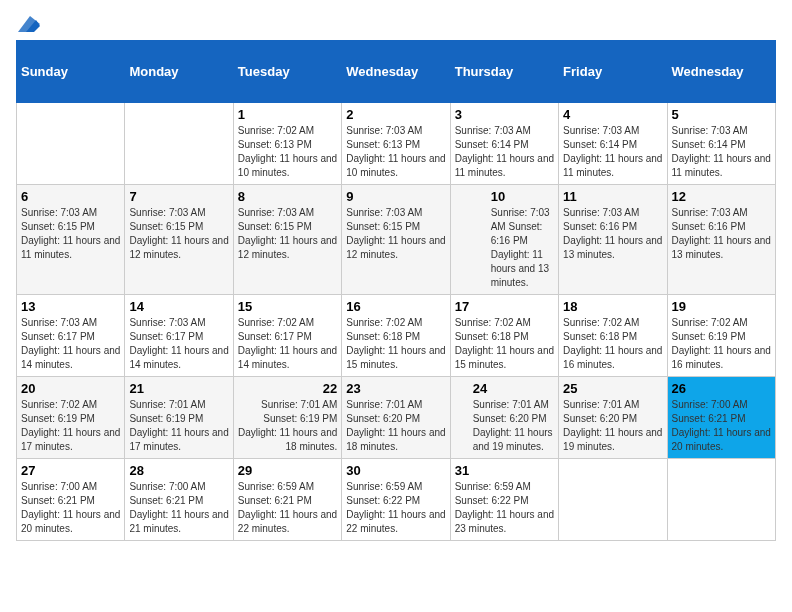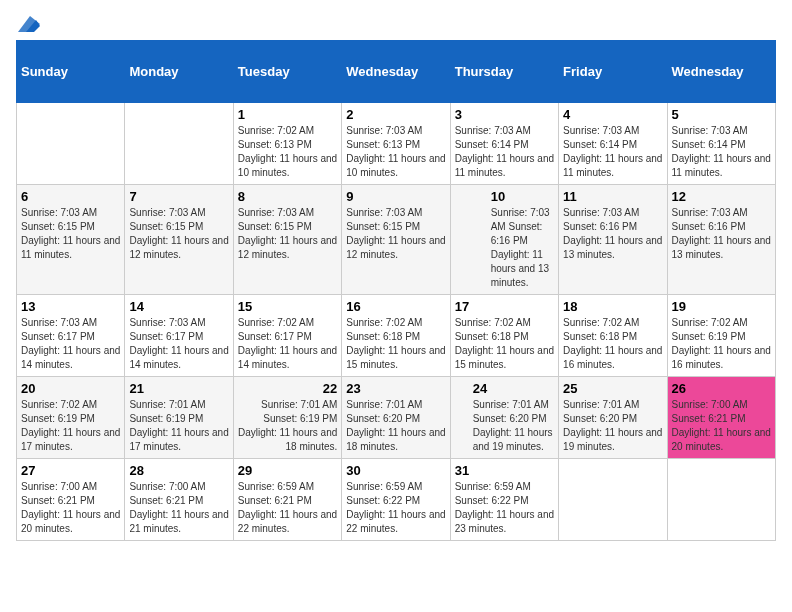--- a/index.html
+++ b/index.html
@@ -263,21 +263,21 @@
           <div class="day-info">Sunrise: 7:01 AM
 Sunset: 6:20 PM
 Daylight: 11 hours and 19 minutes.</div>
         </td>
         <td style="background: rgb(245, 245, 245);">
           <div class="day-number">25</div>
           <div class="day-info">Sunrise: 7:01 AM
 Sunset: 6:20 PM
 Daylight: 11 hours and 19 minutes.</div>
         </td>
-        <td style="background: #ec4899;">
+        <td style="background: #0ea5e9;">
           <div class="day-number">26</div>
           <div class="day-info">Sunrise: 7:00 AM
 Sunset: 6:21 PM
 Daylight: 11 hours and 20 minutes.</div>
         </td>
       </tr>
       <tr>
         <td>
           <div class="day-number">27</div>
           <div class="day-info">Sunrise: 7:00 AM

